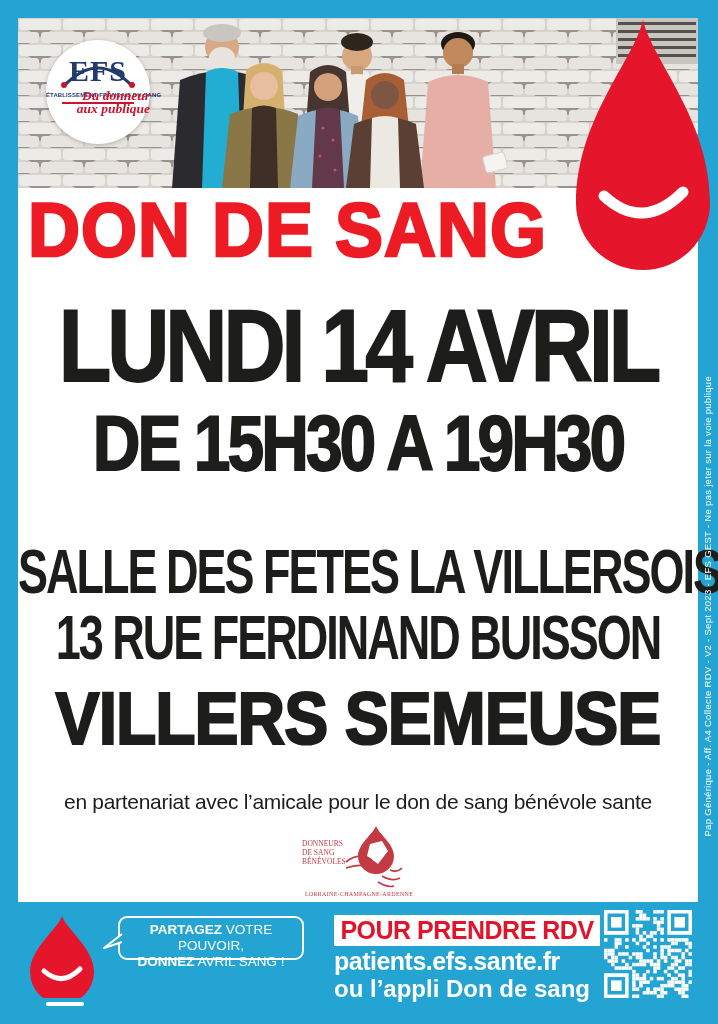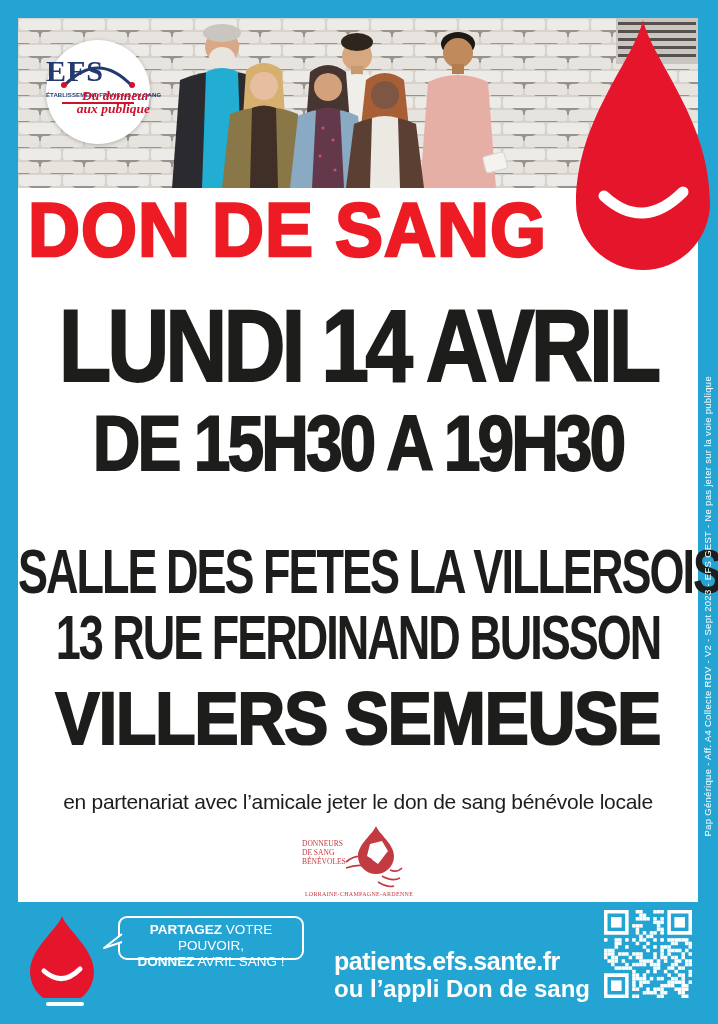--- a/index.html
+++ b/index.html
@@ -5,21 +5,21 @@
   html,body{margin:0;padding:0;}
   body{width:718px;height:1024px;position:relative;font-family:"Liberation Sans",sans-serif;overflow:hidden;background:#fff;}
   .poster{position:absolute;inset:0;background:#24A4D3;}
   
   .photo{position:absolute;left:18px;top:18px;width:680px;height:170px;overflow:hidden;background:#dedbd6;}
   
   .white-area{position:absolute;left:18px;top:188px;width:680px;height:714px;background:#fff;}
   
   .efs-logo{position:absolute;left:46px;top:40px;width:104px;height:104px;background:#fff;border-radius:50%;box-shadow:0 1px 4px rgba(0,0,0,.25);}
   .efs-arc{position:absolute;left:10px;top:10px;}
-  .efs-acronym{position:absolute;left:0;top:15px;width:100%;text-align:left;font-family:"Liberation Serif",serif;font-weight:700;font-size:30px;color:#223a70;letter-spacing:1px;line-height:32px;}
+  .efs-acronym{position:absolute;left:0;top:15px;width:100%;text-align:center;font-family:"Liberation Serif",serif;font-weight:700;font-size:30px;color:#223a70;letter-spacing:1px;line-height:32px;}
   .efs-org{position:absolute;left:0;top:52px;width:100%;text-align:center;font-size:6px;font-weight:700;color:#223a70;white-space:nowrap;letter-spacing:.1px;}
   .efs-rule{position:absolute;left:16px;top:62px;width:72px;height:1.5px;background:#D0112B;}
   .efs-script{position:absolute;left:0;top:49px;width:100%;text-align:right;font-family:"Liberation Serif",serif;font-style:italic;font-weight:700;font-size:13.5px;line-height:13px;color:#D0112B;}
   
   .big-drop{position:absolute;left:576px;top:20px;width:134px;height:250px;z-index:5;}
   
   .t{position:absolute;left:18px;width:680px;text-align:center;color:#1d1d1b;font-weight:700;white-space:nowrap;}
   .h-don{position:absolute;left:28px;top:186px;font-size:72px;font-weight:700;color:#ED1C24;-webkit-text-stroke:2.5px #ED1C24;letter-spacing:1px;transform:scaleY(1.06);transform-origin:top left;white-space:nowrap;}
   .h-date{top:288px;font-size:86px;letter-spacing:-4px;-webkit-text-stroke:1.5px #1d1d1b;transform:scaleY(1.18);transform-origin:top center;}
   .h-time{top:398px;font-size:66px;letter-spacing:-3px;-webkit-text-stroke:1.5px #1d1d1b;transform:scaleY(1.18);transform-origin:top center;}
@@ -147,21 +147,21 @@
     <path d="M67 0 C76 40 134 100 134 183 A67 67 0 1 1 0 183 C0 100 58 40 67 0 Z" fill="#E5162B"></path>
     <path d="M28 176 Q67 212 107 172" stroke="#fff" stroke-width="11" stroke-linecap="round" fill="none"></path>
   </svg>
 
   <div class="h-don">DON DE SANG</div>
   <div class="t h-date">LUNDI 14 AVRIL</div>
   <div class="t h-time">DE 15H30 A 19H30</div>
   <div class="t h-venue1">SALLE DES FETES LA VILLERSOISE</div>
   <div class="t h-venue2">13 RUE FERDINAND BUISSON</div>
   <div class="t h-city">VILLERS SEMEUSE</div>
-  <div class="t h-partner">en partenariat avec l’amicale jeter le don de sang bénévole locale</div>
+  <div class="t h-partner">en partenariat avec l’amicale pour le don de sang bénévole sante</div>
 
   <svg class="dsb-logo" width="130" height="76" viewBox="0 0 130 76">
     <text x="8" y="22" font-size="7.5" font-family="Liberation Serif, serif" fill="#c23a42">DONNEURS</text>
     <text x="8" y="31" font-size="7.5" font-family="Liberation Serif, serif" fill="#c23a42">DE SANG</text>
     <text x="8" y="40" font-size="7.5" font-family="Liberation Serif, serif" fill="#c23a42">BÉNÉVOLES</text>
     <g>
       <path d="M82 2 C85 10 100 20 100 32 A18 18 0 1 1 64 32 C64 20 79 10 82 2 Z" fill="#c23a42"></path>
       <path d="M76 20 L88 17 L94 27 L84 40 L73 32 Z" fill="#fff"></path>
       <path d="M52 38 Q64 28 78 36" stroke="#c23a42" stroke-width="1.8" fill="none"></path>
       <path d="M52 44 Q68 38 84 46" stroke="#c23a42" stroke-width="1.8" fill="none"></path>
@@ -184,20 +184,23 @@
         <path d="M19 3 L1 17 L19 11" fill="#24A4D3" stroke="#fff" stroke-width="2" stroke-linejoin="round"></path>
       </svg>
       <div>
         <b>PARTAGEZ</b><span> VOTRE POUVOIR,</span>
       </div>
       <div>
         <b>DONNEZ</b><span> AVRIL SANG !</span>
       </div>
     </div>
 
+    <div class="cta-box">
+      <span>POUR PRENDRE RDV</span>
+    </div>
     <div class="url-line">patients.efs.sante.fr</div>
     <div class="app-line">ou l’appli Don de sang</div>
 
     <svg class="qr" width="92" height="88" viewBox="0 0 25 25">
       <g>
         <path d="M0 0 h7 v7 h-7 Z M1 1 v5 h5 V1 Z" fill="#fff" fill-rule="evenodd"></path>
         <rect x="2" y="2" width="3" height="3" fill="#fff"></rect>
         <path d="M18 0 h7 v7 h-7 Z M19 1 v5 h5 V1 Z" fill="#fff" fill-rule="evenodd"></path>
         <rect x="20" y="2" width="3" height="3" fill="#fff"></rect>
         <path d="M0 18 h7 v7 h-7 Z M1 19 v5 h5 V19 Z" fill="#fff" fill-rule="evenodd"></path>

